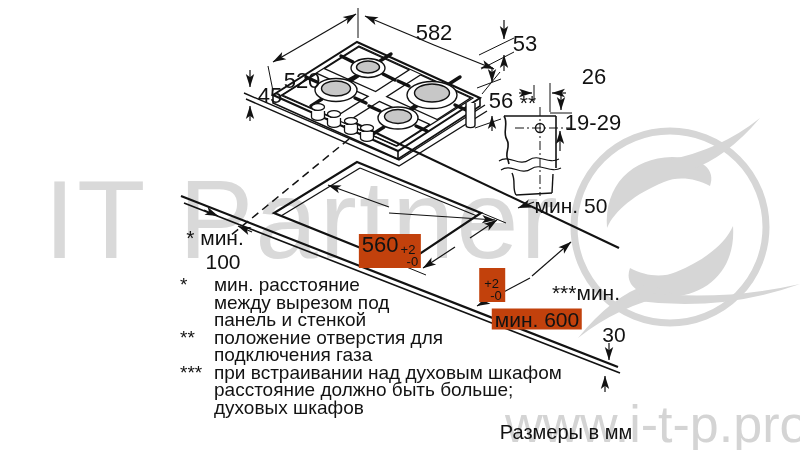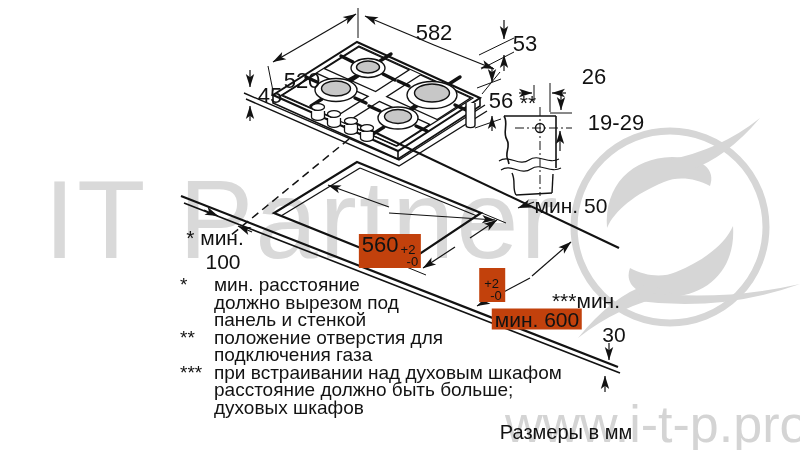--- a/index.html
+++ b/index.html
@@ -176,50 +176,50 @@
   </g>
 </svg>
 
 <div class="lbl" style="left:302px;top:45px;margin-top:36px;">520</div>
 <div class="lbl" style="left:434px;top:33px;">582</div>
 <div class="lbl" style="left:525px;top:44px;">53</div>
 <div class="lbl" style="left:228px;top:96px;margin-left:42px;">45</div>
 <div class="lbl" style="left:501px;top:101px;">56</div>
 <div class="lbl" style="left:546px;top:77px;margin-left:48px;">26</div>
 <div class="lbl sm" style="left:528px;top:102px;">**</div>
-<div class="lbl" style="left:616px;top:123px;">19-29</div>
+<div class="lbl" style="left:593px;top:123px;">19-29</div>
 <div class="lbl sm" style="left:571px;top:205px;">мин. 50</div>
 
 <div class="lbl bg" style="left:390px;top:211px;">
   <span>560</span><span class="tolstack">
       <span class="tp">+2</span>
       <span class="tm">-0</span>
     </span>
 </div>
 <div class="lbl bg" style="left:492px;top:245px;">
   <span class="tolstack">
       <span class="tp">+2</span>
       <span class="tm">-0</span>
     </span>
 </div>
 
 <div class="lbl sm" style="left:215px;top:237px;">* мин.</div>
 <div class="lbl sm" style="left:223px;top:261px;">100</div>
 <div class="lbl sm bg" style="left:537px;top:279px;">мин. 600</div>
-<div class="lbl sm" style="left:586px;top:300px;">***мин.</div>
+<div class="lbl sm" style="left:586px;top:292px;">***мин.</div>
 <div class="lbl sm" style="left:614px;top:334px;">30</div>
 
 <div class="units" style="left:566px;top:432px;">Размеры в мм</div>
 
 <div class="footnotes">
   <div class="fn-item">
     <div class="fn-marker">*</div>
     <div class="fn-lines">
       <div>мин. расстояние</div>
-      <div>должно вырезом под</div>
+      <div>между вырезом под</div>
       <div>панель и стенкой</div>
     </div>
   </div>
   <div class="fn-item">
     <div class="fn-marker">**</div>
     <div class="fn-lines">
       <div>положение отверстия для</div>
       <div>подключения газа</div>
     </div>
   </div>

